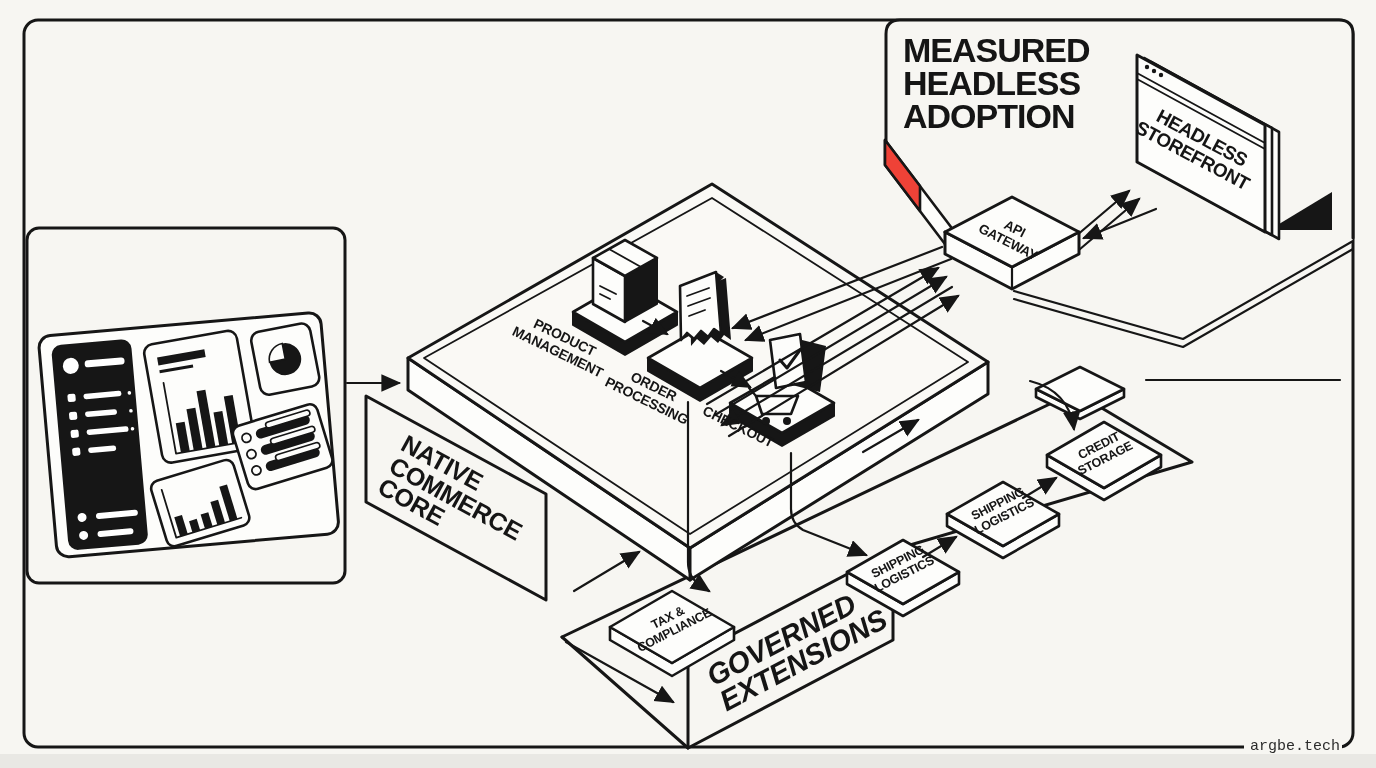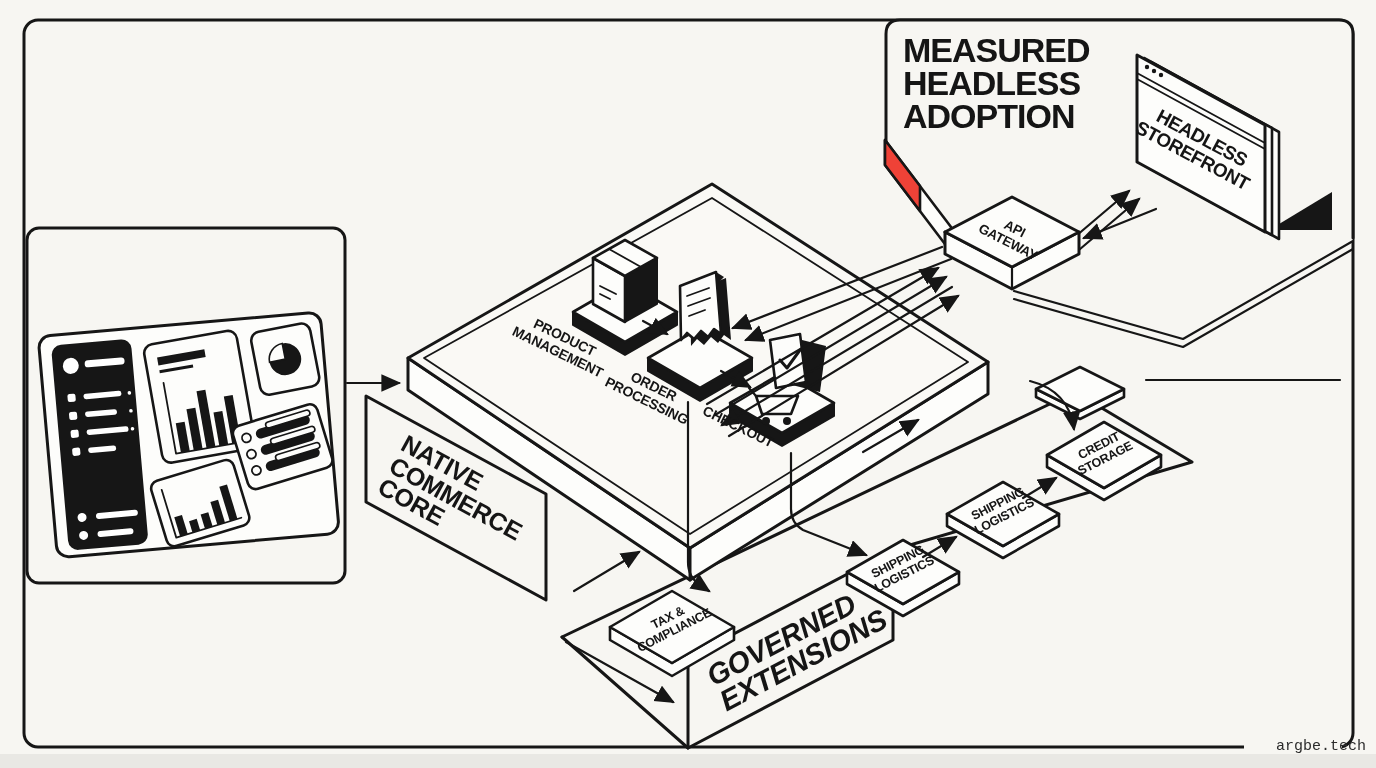--- a/index.html
+++ b/index.html
@@ -29,21 +29,21 @@
   #t-order{left:650px;top:394px;font-size:14px;line-height:1.12;transform:translate(-50%,-50%) rotate(26deg);}
   #t-checkout{left:738px;top:427px;font-size:14px;line-height:1.12;transform:translate(-50%,-50%) rotate(26deg);}
   #t-api{left:1011px;top:236px;font-size:13.5px;line-height:1.1;transform:translate(-50%,-50%) rotate(27deg);}
   #t-storefront{left:1197px;top:147px;font-size:19px;line-height:1.05;transform:translate(-50%,-50%) rotate(28deg);letter-spacing:-0.5px;}
   #t-tax{left:671px;top:624px;font-size:12.5px;line-height:1.12;transform:translate(-50%,-50%) rotate(-27deg);}
   #t-ship1{left:901px;top:568px;font-size:12.5px;line-height:1.12;transform:translate(-50%,-50%) rotate(-27deg);}
   #t-ship2{left:1001px;top:510px;font-size:12.5px;line-height:1.12;transform:translate(-50%,-50%) rotate(-27deg);}
   #t-credit{left:1102px;top:452px;font-size:12.5px;line-height:1.12;transform:translate(-50%,-50%) rotate(-27deg);}
   #t-watermark{
     left:1250px;top:739px;font-size:15px;font-weight:400;color:#2c2c2c;
-    font-family:"Liberation Mono","DejaVu Sans Mono",monospace;letter-spacing:0;margin-left:26px;
+    font-family:"Liberation Mono","DejaVu Sans Mono",monospace;letter-spacing:0;
   }
   
   .st{stroke:var(--ink);stroke-width:3;fill:none;stroke-linejoin:round;stroke-linecap:round;}
   .s2{stroke:var(--ink);stroke-width:2.2;fill:none;stroke-linejoin:round;stroke-linecap:round;}
   .s1{stroke:var(--ink);stroke-width:1.8;fill:none;stroke-linejoin:round;stroke-linecap:round;}
   .fw{fill:var(--card);stroke:var(--ink);stroke-width:2.6;stroke-linejoin:round;}
   .fw3{fill:var(--card);stroke:var(--ink);stroke-width:3;stroke-linejoin:round;}
   .fb{fill:var(--bg);stroke:var(--ink);stroke-width:3;stroke-linejoin:round;}
   .fk{fill:var(--ink);stroke:var(--ink);stroke-width:2;stroke-linejoin:round;}
   .fkn{fill:var(--ink);stroke:none;}

